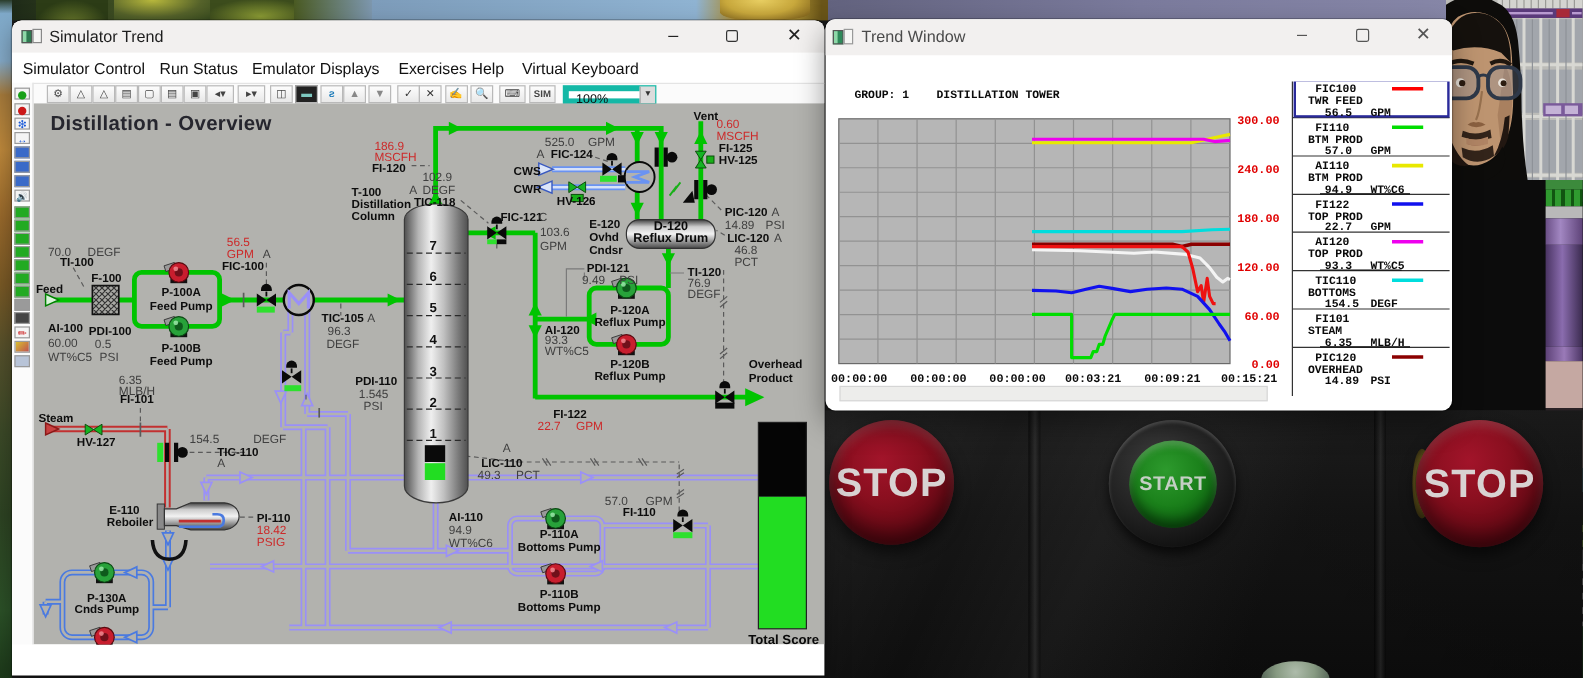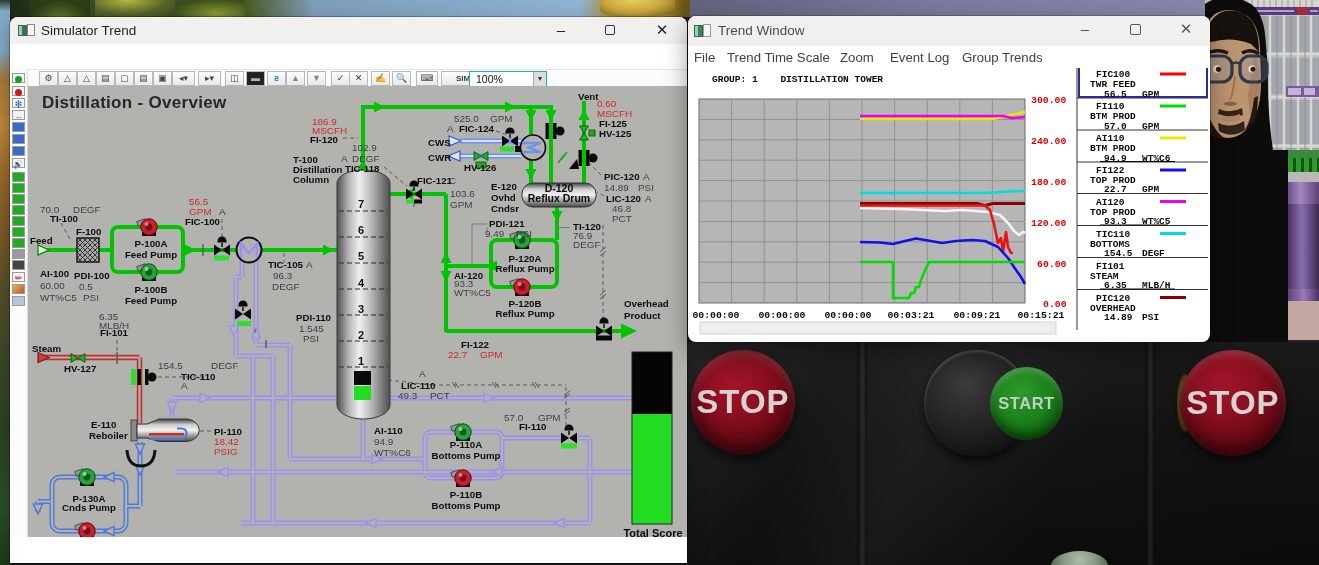--- a/index.html
+++ b/index.html
@@ -16,21 +16,21 @@
  linear-gradient(115deg,rgba(255,255,255,.05) 0%,rgba(255,255,255,0) 22%,rgba(255,255,255,.04) 38%,rgba(0,0,0,.12) 60%,rgba(0,0,0,.2) 100%),
  linear-gradient(#1f1f1f,#161616 40%,#0e0e0e)}
 .seam{position:absolute;top:0;width:10px;height:223px;background:linear-gradient(90deg,rgba(0,0,0,.55),rgba(70,70,70,.35) 55%,rgba(0,0,0,.4))}
 .btn-stop{position:absolute;border-radius:50%;
  background:radial-gradient(circle at 42% 32%,#a2142a 0%,#8a0f1f 35%,#6b0a16 62%,#4e050e 85%,#3c040a 100%);
  box-shadow:0 6px 12px rgba(0,0,0,.6), inset 0 -9px 16px rgba(0,0,0,.45), inset 0 5px 9px rgba(255,255,255,.16);
  display:flex;align-items:center;justify-content:center;color:#d8d2d2;font-weight:bold;font-size:33px;letter-spacing:1px}
 #startbez{left:924px;top:350px;width:106px;height:106px;border-radius:50%;
  background:radial-gradient(circle at 40% 32%,#3c3c3c,#1f1f1f 55%,#090909 90%);
  box-shadow:0 5px 10px rgba(0,0,0,.7), inset 0 2px 3px rgba(255,255,255,.22)}
-#startbtn{left:990px;top:367px;width:73px;height:73px;border-radius:50%;
+#startbtn{left:941px;top:367px;width:73px;height:73px;border-radius:50%;
  background:radial-gradient(circle at 42% 34%,#2d9a2d 0%,#1b811b 45%,#0d6210 75%,#064708 100%);
  box-shadow:inset 0 -6px 10px rgba(0,0,0,.45), inset 0 4px 6px rgba(255,255,255,.25);
  display:flex;align-items:center;justify-content:center;color:#c4cfc4;font-weight:bold;font-size:16.5px;letter-spacing:.5px}
 #dome{left:1051px;top:551px;width:57px;height:30px;border-radius:50%;
  background:radial-gradient(circle at 50% 30%,#aebcab,#879a82 45%,#59695a 80%,#394738)}
 
 #simwin{left:10px;top:17px;width:677px;height:546px;background:#fff;border-radius:8px 8px 0 0;
  box-shadow:0 0 0 1px rgba(0,0,0,.28),0 8px 20px rgba(0,0,0,.35)}
 #simtitle{left:0;top:0;width:677px;height:27px;background:#f2f0ef;border-radius:8px 8px 0 0;color:#1d1d1d;font-size:14px}
 #simmenu{left:0;top:27px;width:677px;height:25px;background:#fff;color:#111;font-size:13.2px}
@@ -173,42 +173,50 @@
 <div class="abs" id="simwin">
   <div class="abs" id="simtitle">
     <div class="abs" style="left:8px;top:8px;width:9px;height:11px;background:#2e7a50;border:1px solid #555"></div>
     <div class="abs" style="left:9px;top:9px;width:3px;height:9px;background:#8ed8a8"></div>
     <div class="abs" style="left:17px;top:7px;width:8px;height:12px;background:#f6f6f4;border:1px solid #888"></div>
     <span class="abs" style="left:31px;top:6px;font-size:13.5px">Simulator Trend</span>
     <div class="capbtn" style="left:528px">–</div>
     <div class="capbtn" style="left:577px;font-size:11px"><span style="display:inline-block;width:10px;height:10px;border:1px solid #333;border-radius:2px;margin-top:8px"></span></div>
     <div class="capbtn" style="left:629px">✕</div>
   </div>
+  <div class="abs" id="simmenu">
+    <span style="left:9px">Simulator Control</span>
+    <span style="left:123px">Run Status</span>
+    <span style="left:200px">Emulator Displays</span>
+    <span style="left:322px">Exercises</span>
+    <span style="left:383px">Help</span>
+    <span style="left:425px">Virtual Keyboard</span>
+  </div>
   <div class="abs" id="simtool">
     <div class="ticon" style="left:12px">⚙</div>
     <div class="ticon" style="left:31px">△</div>
     <div class="ticon" style="left:50px">△</div>
     <div class="ticon" style="left:69px">▤</div>
     <div class="ticon" style="left:88px">▢</div>
     <div class="ticon" style="left:107px">▤</div>
     <div class="ticon" style="left:126px">▣</div>
     <div class="ticon" style="left:145px;width:23px">◂▾</div>
     <div class="ticon" style="left:171px;width:23px">▸▾</div>
     <div class="ticon" style="left:198px">◫</div>
     <div class="ticon" style="left:219px;background:#222;color:#7ec8c0">▬</div>
     <div class="ticon" style="left:240px;color:#1a7ab8;font-weight:bold">ƨ</div>
     <div class="ticon" style="left:259px;color:#888">▲</div>
     <div class="ticon" style="left:280px;color:#888">▼</div>
     <div class="ticon" style="left:304px;color:#333">✓</div>
     <div class="ticon" style="left:322px;color:#333">✕</div>
     <div class="ticon" style="left:344px">✍</div>
     <div class="ticon" style="left:365px">🔍</div>
     <div class="ticon" style="left:389px;width:22px">⌨</div>
-    <div class="ticon" style="left:414px;width:44px;font-size:8px;font-weight:bold">SIM</div>
-    <div class="abs" style="left:442px;top:1px;width:78px;height:16px;border:1px solid #14b8a6;background:#fff;font-size:10.5px;color:#111;padding:1px 0 0 6px">100%</div>
+    <div class="ticon" style="left:414px;width:22px;font-size:8px;font-weight:bold">SIM</div>
+    <div class="abs" style="left:442px;top:1px;width:78px;height:16px;border:5px solid #14b8a6;background:#fff;font-size:10.5px;color:#111;padding:1px 0 0 6px">100%</div>
     <div class="abs" style="left:506px;top:2px;width:13px;height:14px;background:#dcdcdc;border-left:1px solid #aaa;font-size:7px;text-align:center;line-height:14px;color:#333">▼</div>
   </div>
   <div class="abs" id="simleft">
     <div class="licon" style="top:4px">
         <div style="width:7px;height:7px;border-radius:50%;background:#18a018;margin:2px auto"></div>
       </div>
     <div class="licon" style="top:16.5px">
         <div style="width:7px;height:7px;border-radius:50%;background:#cc1818;margin:2px auto"></div>
       </div>
     <div class="licon" style="top:29px;color:#1a5ad8;font-size:9px;text-align:center;line-height:11px">❇</div>
@@ -613,27 +621,20 @@
 <div class="abs" id="trendwin">
   <div class="abs" id="trendtitle">
     <div class="abs" style="left:6px;top:9px;width:9px;height:12px;background:#2e8a5a;border:1px solid #555"></div>
     <div class="abs" style="left:7px;top:10px;width:3px;height:10px;background:#8ed8a8"></div>
     <div class="abs" style="left:15px;top:8px;width:8px;height:13px;background:#f6f6f4;border:1px solid #999"></div>
     <span class="abs" style="left:30px;top:7px;font-size:13.5px">Trend Window</span>
     <div class="capbtn" style="left:374px;color:#555">–</div>
     <div class="capbtn" style="left:424px;font-size:11px"><span style="display:inline-block;width:11px;height:11px;border:1px solid #555;border-radius:2px;margin-top:8px"></span></div>
     <div class="capbtn" style="left:475px;color:#555">✕</div>
   </div>
-  <div class="abs" id="trendmenu">
-    <span style="left:6px">File</span>
-    <span style="left:39px">Trend Time Scale</span>
-    <span style="left:152px">Zoom</span>
-    <span style="left:202px">Event Log</span>
-    <span style="left:274px">Group Trends</span>
-  </div>
   <svg class="abs" style="left:0;top:52px" width="522" height="274" viewBox="688 68 522 274" id="chart" font-family="Liberation Mono, monospace" font-weight="bold">
   <text x="712" y="82" font-size="9.5" fill="#0a0a0a">GROUP: 1&nbsp;&nbsp;&nbsp;&nbsp;DISTILLATION TOWER</text>
   <rect x="699" y="99" width="326" height="204" fill="#b6b6b6" stroke="#6a6a6a" stroke-width="1"></rect>
   <g stroke="#929292" stroke-width="1">
     <path d="M731.6,99 V303 M764.2,99 V303 M796.8,99 V303 M829.4,99 V303 M862,99 V303 M894.6,99 V303 M927.2,99 V303 M959.8,99 V303 M992.4,99 V303"></path>
     <path d="M699,119.4 H1025 M699,139.8 H1025 M699,160.2 H1025 M699,180.6 H1025 M699,201 H1025 M699,221.4 H1025 M699,241.8 H1025 M699,262.2 H1025 M699,282.6 H1025"></path>
   </g>
   <g fill="none" stroke-width="2.6" stroke-linejoin="round">
     <path stroke="#e8e800" d="M860,119 H993 L1006,116 L1025,112"></path>
     <path stroke="#ee00ee" d="M860,116 H1003 L1012,118 L1025,117"></path>

